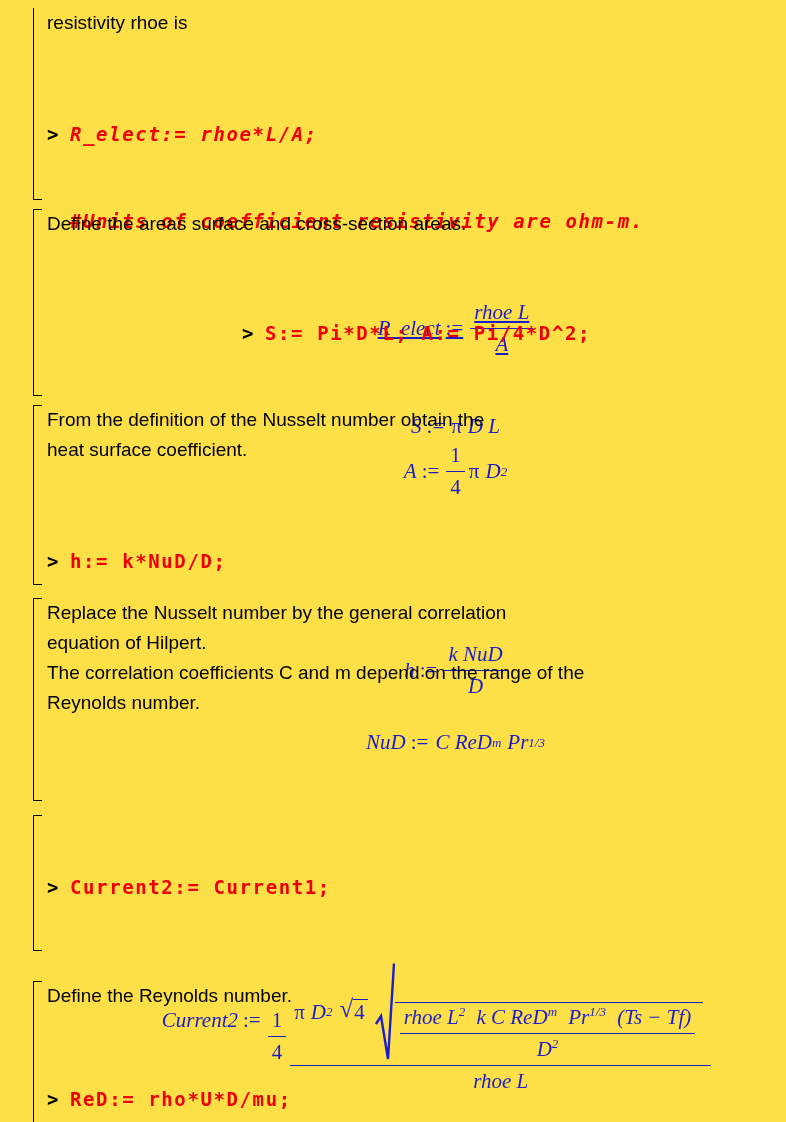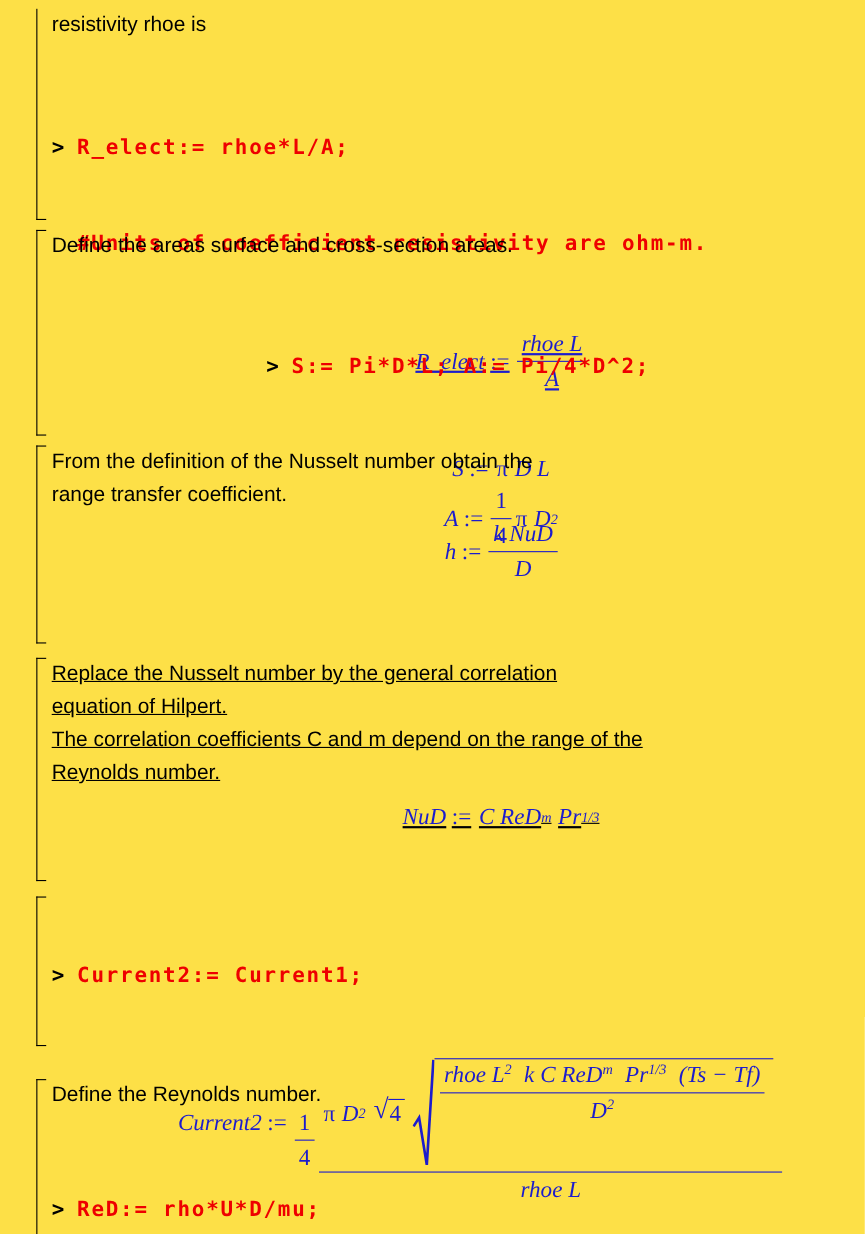--- a/index.html
+++ b/index.html
@@ -11,21 +11,21 @@
   
   .grp { position:relative; margin-left:33px; padding-left:14px; }
   .bracket {
     position:absolute; left:0; top:0; bottom:0; width:9px;
     border-left:1.5px solid #000; border-top:1.5px solid #000; border-bottom:1.5px solid #000;
   }
   .bracket.no-top { border-top:none; }
   .g1 { height:192px; }
   .g2 { margin-top:9px;  height:187px; }
   .g3 { margin-top:9px;  height:180px; }
-  .g4 { margin-top:13px; height:203px;text-decoration:underline; }
+  .g4 { margin-top:13px; height:203px; }
   .g5 { margin-top:14px; height:136px; }
   .g6 { margin-top:30px; height:150px; }
 
   .para { font-size:19px; line-height:30px; color:#000; }
   .mt-para1 { margin-top:8px; }
   .mt-para2 { margin-top:2px; }
 
   .code {
     font-family:"DejaVu Sans Mono", monospace; font-weight:bold;
     font-size:19px; line-height:29px; letter-spacing:1.6px;
@@ -49,36 +49,36 @@
   .qfrac { margin-right:4px; }
 
   
   .c2lhs { display:inline-flex; align-items:flex-start; position:relative; top:8px; }
   .outfrac { display:inline-flex; flex-direction:column; align-items:center; }
   .outfrac > .num { display:flex; align-items:center; border-bottom:1.6px solid #1c1ccd; padding:0 8px 3px 4px; }
   .outfrac > .den { padding-top:3px; }
   .sqrt4 { display:inline-flex; align-items:flex-start; margin-left:7px; }
   .sqrt4 .rsign { font-size:25px; line-height:1; position:relative; top:-3px; }
   .sqrt4 .r4 { border-top:1.6px solid #1c1ccd; padding:0 3px 0 1px; }
-  .radwrap { display:flex; align-items:flex-start; margin-left:7px; }
+  .radwrap { display:flex; align-items:flex-end; margin-left:7px; }
   .radwrap svg { width:20px; align-self:stretch; height:auto; }
   .radicand { border-top:1.6px solid #1c1ccd; padding:2px 8px 0 5px; display:flex; align-items:center; }
   .gap-s { display:inline-block; width:6px; }
 </style>
 </head>
 <body>
 
 <div class="page">
 
   <div class="grp g1">
     <span class="bracket no-top"></span>
     <div class="para mt-para1">
       <div>resistivity rhoe is</div>
     </div>
-    <div class="code" style="margin-top:24px;">
+    <div class="code" style="margin-top:24px;font-style:italic;">
       <div><span class="prompt">&gt;</span><span>R_elect:= rhoe*L/A;</span></div>
       <div><span class="cont">#Units of coefficient resistivity are ohm-m.</span></div>
     </div>
     <div class="mathline" style="margin-top:6px;text-decoration:underline;">
       <span>R_elect</span>
         <span class="asgn">:=</span>
       <span class="frac">
         <span class="num">rhoe L</span>
         <span class="den">A</span>
       </span>
@@ -111,21 +111,24 @@
         <span class="gap-s"></span>
       <span>D</span>
         <span class="expo">2</span>
     </div>
   </div>
 
   <div class="grp g3">
     <span class="bracket"></span>
     <div class="para mt-para2">
       <div>From the definition of the Nusselt number obtain the</div>
-      <div>range transfer coefficient.</div>
+      <div>heat surface coefficient.</div>
+    </div>
+    <div class="code" style="margin-top:24px;">
+      <div><span class="prompt">&gt;</span><span>h:= k*NuD/D;</span></div>
     </div>
     <div class="mathline" style="margin-top:8px;">
       <span>h</span>
         <span class="asgn">:=</span>
       <span class="frac">
         <span class="num">k NuD</span>
         <span class="den">D</span>
       </span>
     </div>
   </div>

